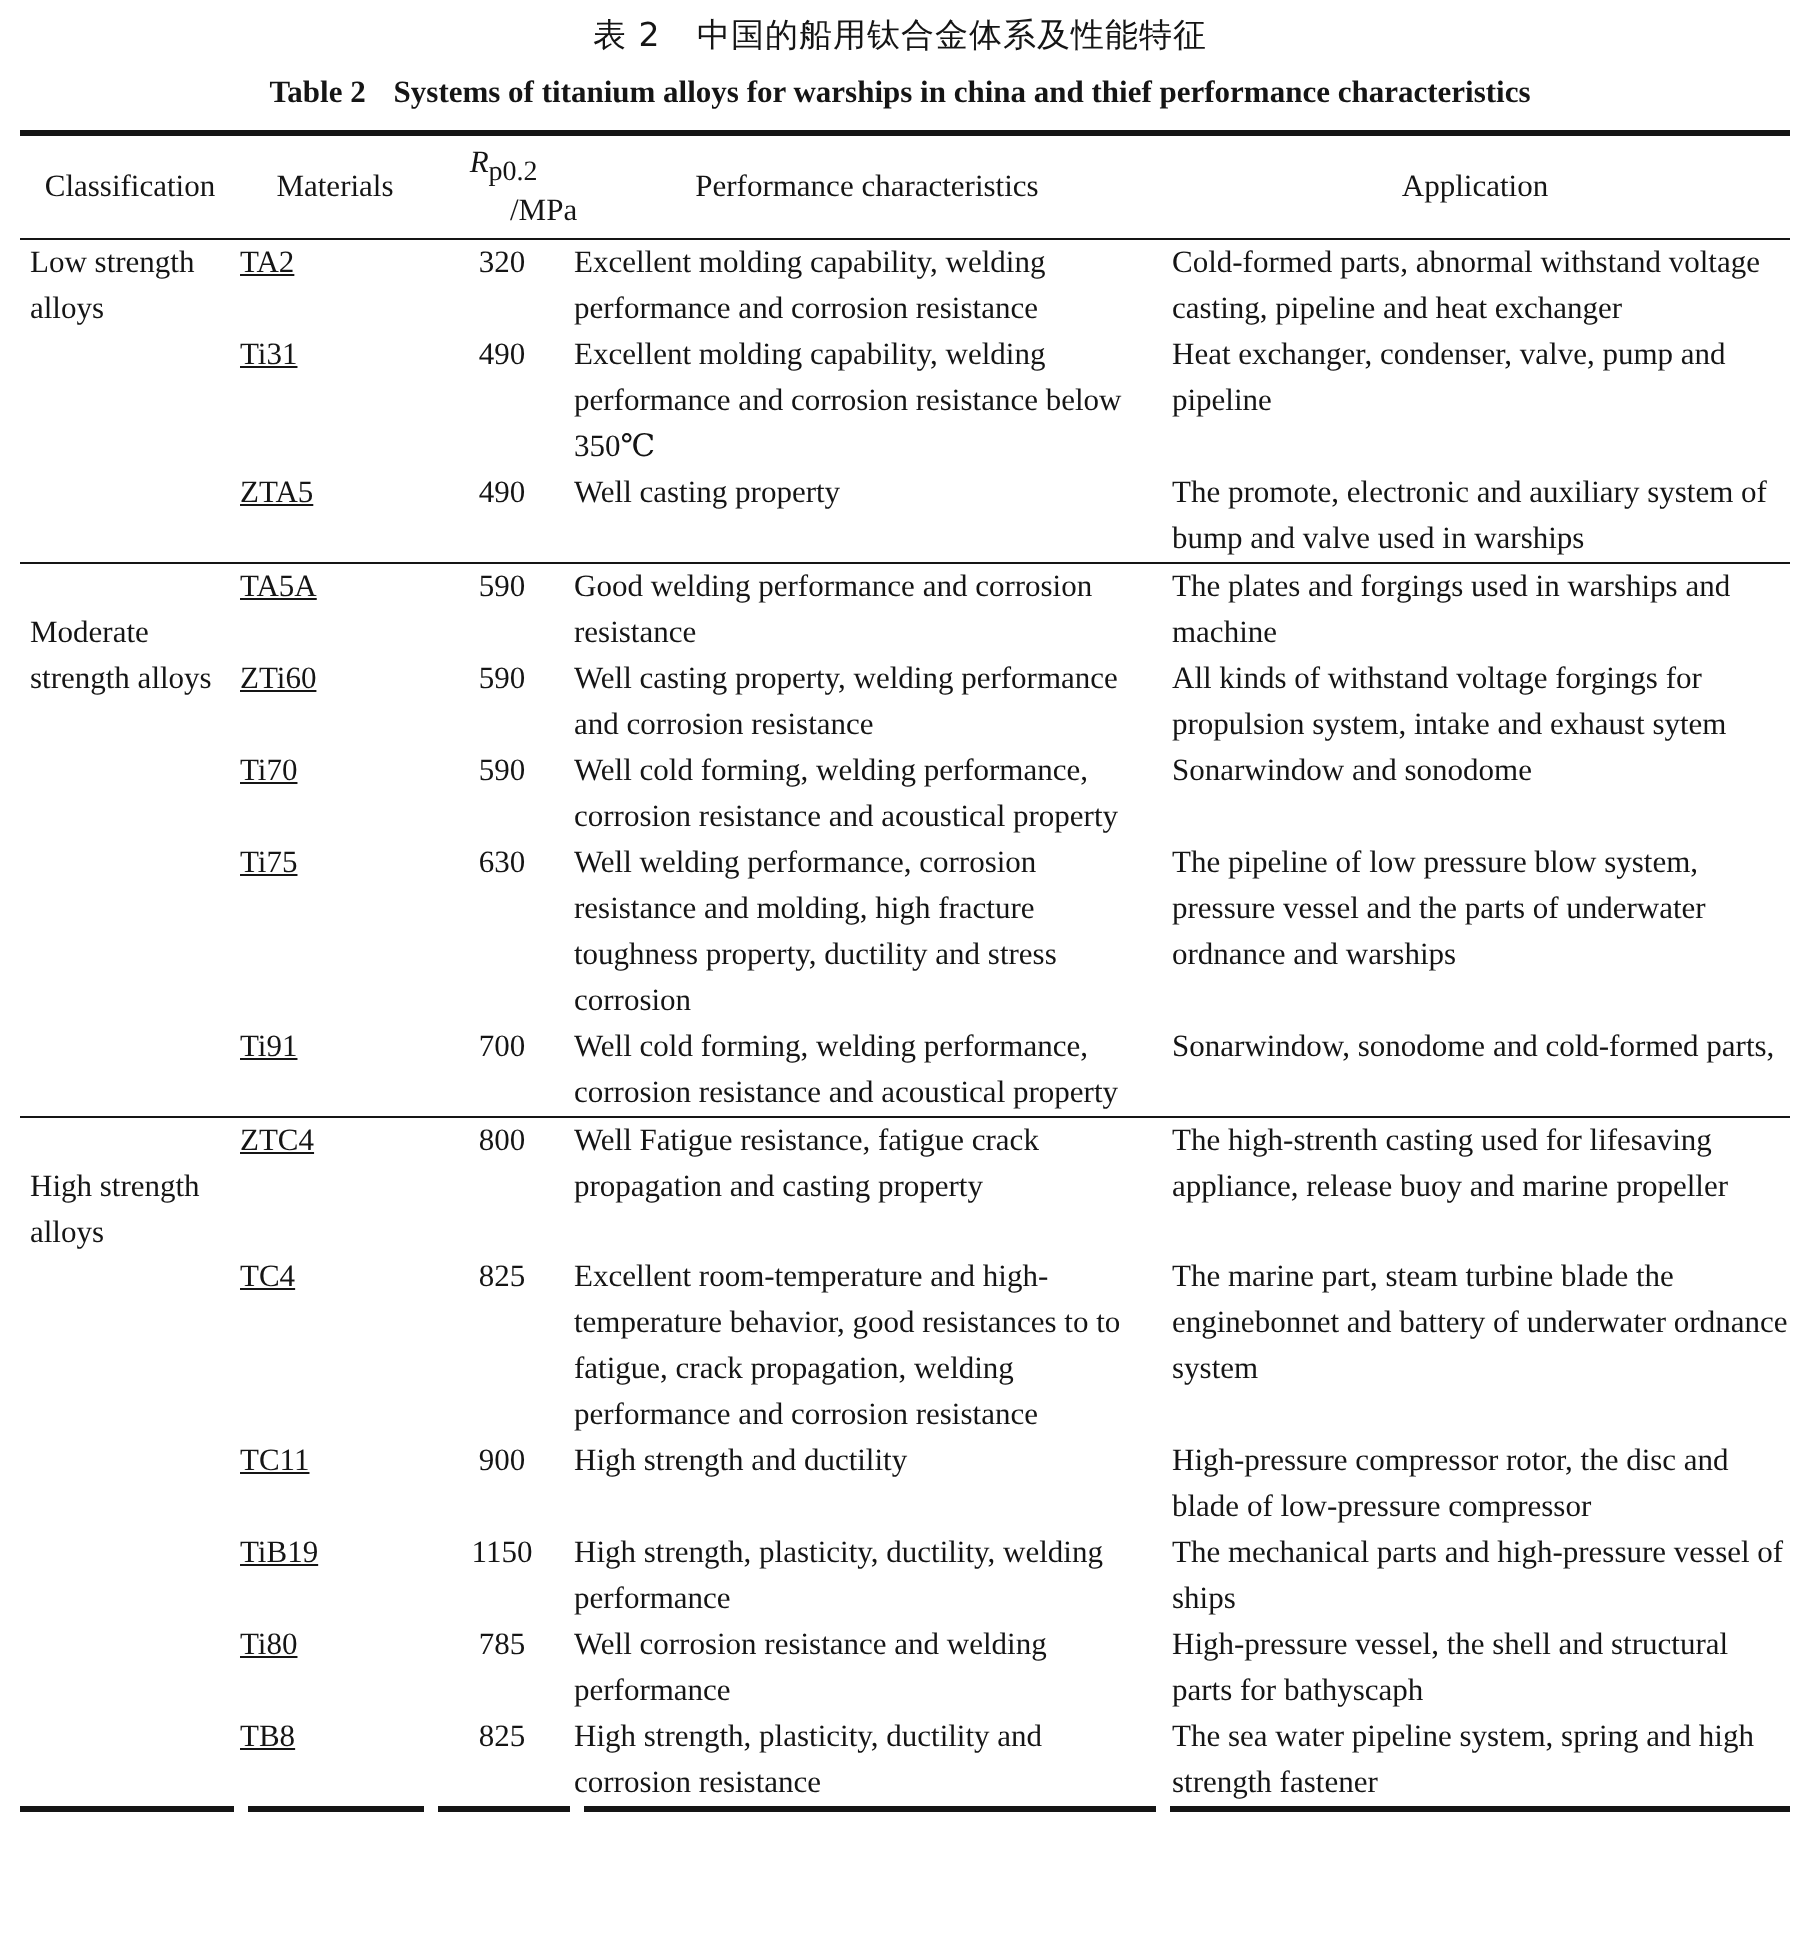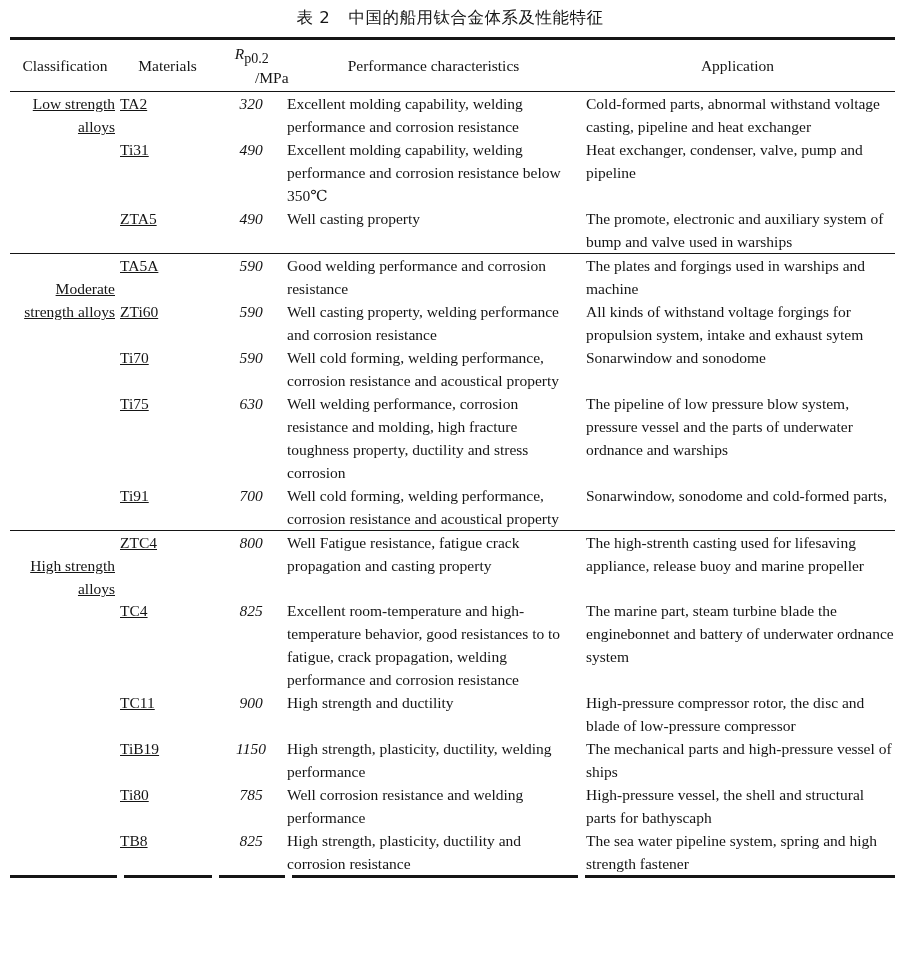--- a/index.html
+++ b/index.html
@@ -57,24 +57,24 @@
   .rp-line i { font-style: italic; }
   .rp-line sub { font-size: 14px; }
   .rp-unit { display: block; margin-left: 40px; }
 
   td {
     vertical-align: top;
     font-size: 15.5px;
     line-height: 23px;
     padding: 0;
   }
-  td.cls  { text-align: right; padding: 0 5px; text-decoration: underline; }
+  td.cls  { text-align: left; padding: 0 5px; }
   td.cls.offset { padding-top: 23px; }
   td.mat  { text-align: left; text-decoration: underline; }
-  td.rp   { text-align: center; font-style: italic; }
+  td.rp   { text-align: center; }
   td.perf { padding-right: 16px; }
   td.app  { padding-left: 6px; }
 
   tbody.rule-top tr:first-child td { border-top: 1.5px solid #151515; }
   tr.gap-after td { padding-bottom: 22px; }
 
   .bottom-rule {
     margin: 0 0 0 10px;
     width: 885px;
     display: flex;
@@ -89,20 +89,23 @@
 </style>
 </head>
 <body>
 
 <div class="page">
 
   <div class="title-zh">
     <span>表 2</span><span class="zh-gap"></span><span>中国的船用钛合金体系及性能特征</span>
   </div>
 
+  <div class="title-en">
+    <span>Table 2</span><span class="en-gap"></span><span>Systems of titanium alloys for warships in china and thief performance characteristics</span>
+  </div>
 
   <table class="alloys">
     <colgroup>
       <col class="c-cls">
         <col class="c-mat">
         <col class="c-rp">
         <col class="c-perf">
         <col class="c-app">
     </colgroup>
     <thead>

